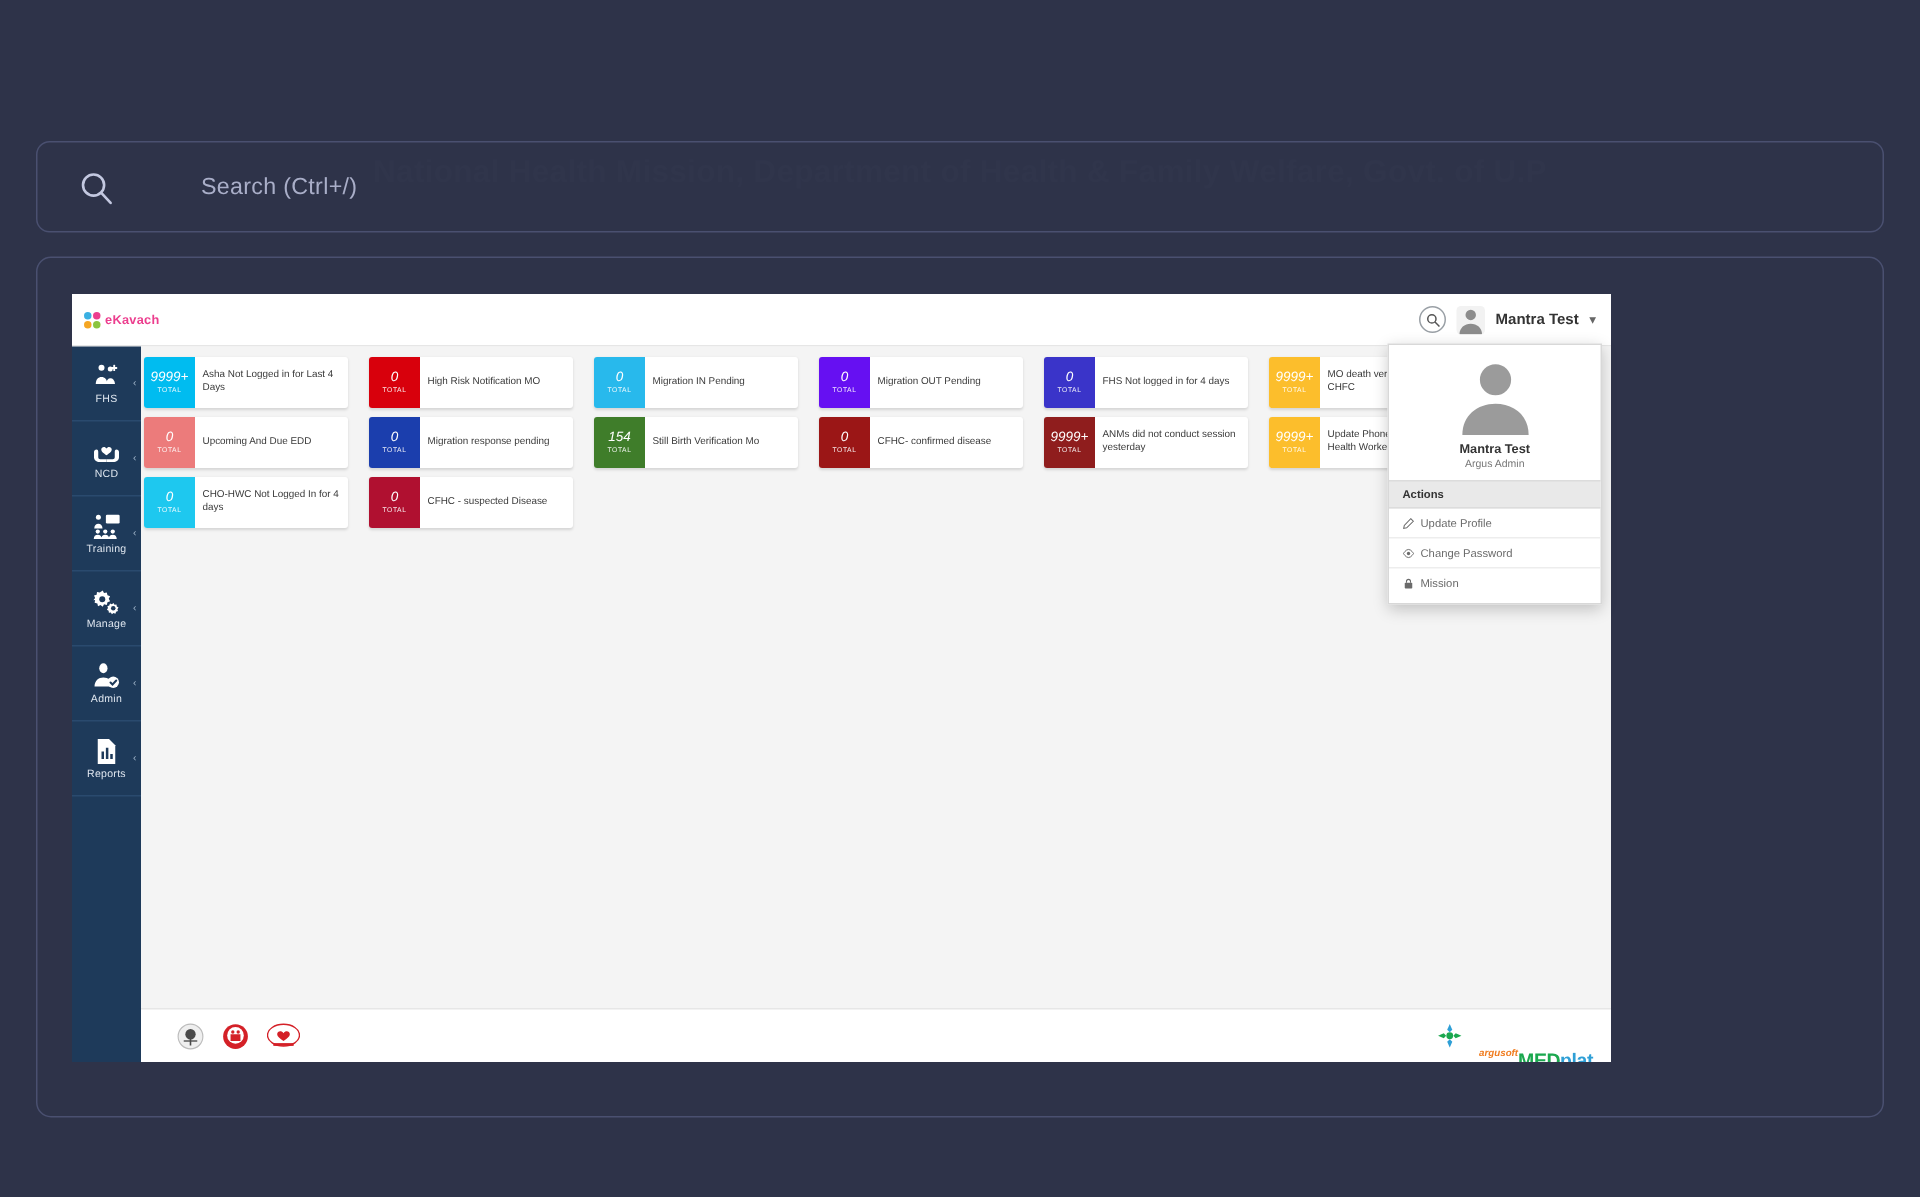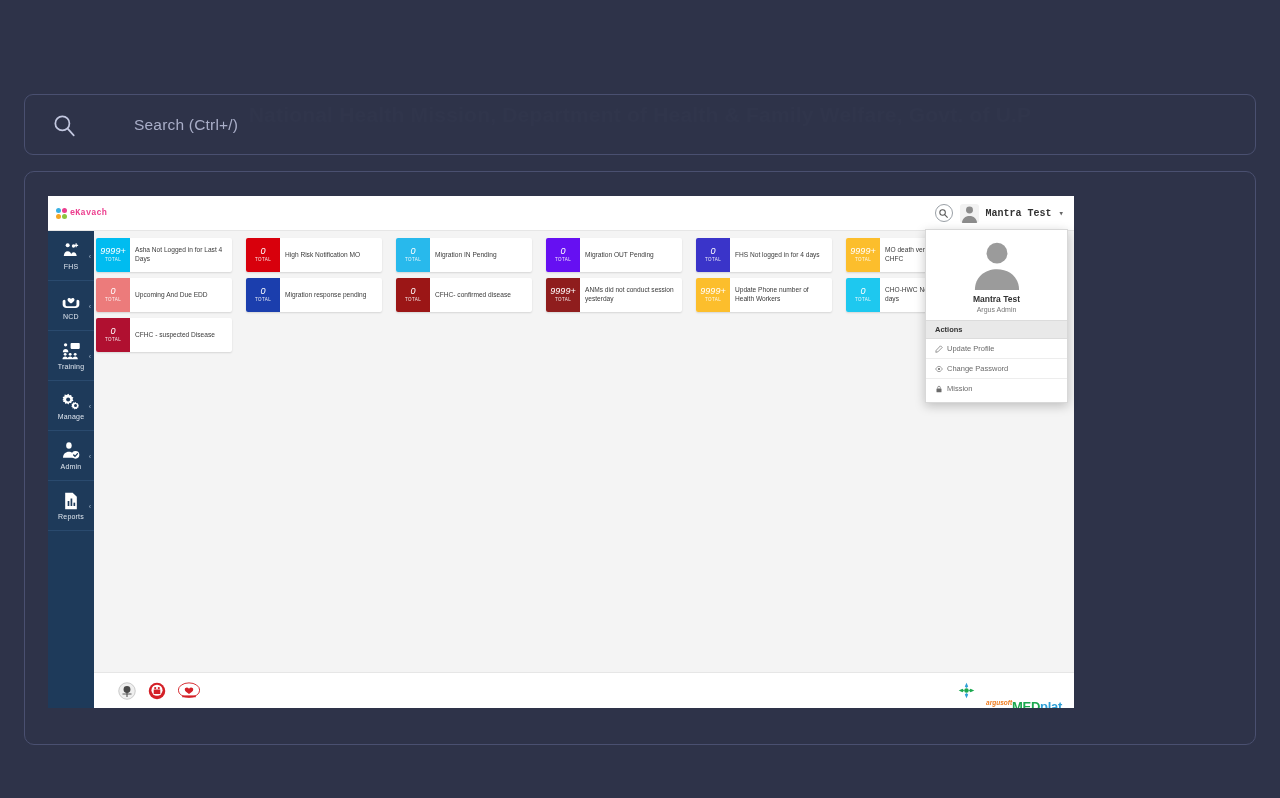--- a/index.html
+++ b/index.html
@@ -57,21 +57,20 @@
     overflow: hidden;
     font-size: 11px;
   }
 
   
   #app-header {
     position: absolute; left: 0; top: 0; width: 1026px; height: 35px;
     background: #ffffff; border-bottom: 1px solid #e6e6e6;
     display: flex; align-items: center; justify-content: space-between;
     padding: 0 10px 0 8px;
-    font-family: Liberation Mono, monospace;
   }
   .brand { display: flex; align-items: center; gap: 3px; }
   .brand-mark { width: 11px; height: 11px; position: relative; }
   .brand-mark i { position: absolute; width: 5px; height: 5px; border-radius: 50%; display: block; }
   .brand-mark i:nth-child(1) { left: 0; top: 0; background: #3ab0e2; }
   .brand-mark i:nth-child(2) { right: 0; top: 0; background: #ec3e8e; }
   .brand-mark i:nth-child(3) { left: 0; bottom: 0; background: #f5a623; }
   .brand-mark i:nth-child(4) { right: 0; bottom: 0; background: #8bc53f; }
   .brand-text { font-size: 8.5px; font-weight: bold; color: #ec3e8e; letter-spacing: .2px; }
 
@@ -353,20 +352,27 @@
             <span class="t">TOTAL</span>
           </div>
           <div class="cap">Upcoming And Due EDD</div>
         </div>
         <div class="kpi">
           <div class="num" style="background: rgb(27, 62, 173);">
             <span class="v">0</span>
             <span class="t">TOTAL</span>
           </div>
           <div class="cap">Migration response pending</div>
+        </div>
+        <div class="kpi">
+          <div class="num" style="background: rgb(63, 125, 42);">
+            <span class="v">154</span>
+            <span class="t">TOTAL</span>
+          </div>
+          <div class="cap">Still Birth Verification Mo</div>
         </div>
         <div class="kpi">
           <div class="num" style="background: rgb(155, 22, 22);">
             <span class="v">0</span>
             <span class="t">TOTAL</span>
           </div>
           <div class="cap">CFHC- confirmed disease</div>
         </div>
         <div class="kpi">
           <div class="num" style="background: rgb(143, 29, 29);">

